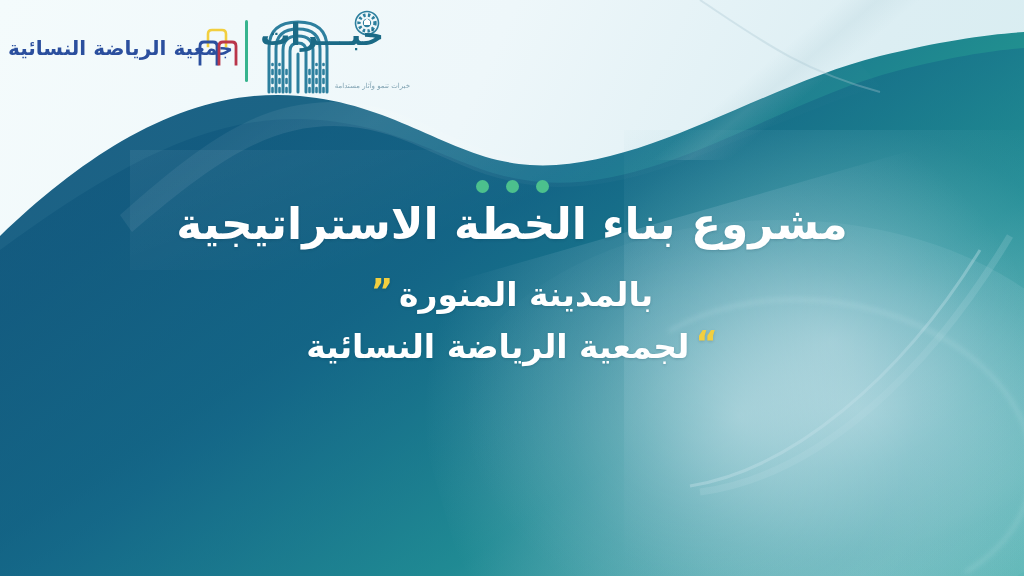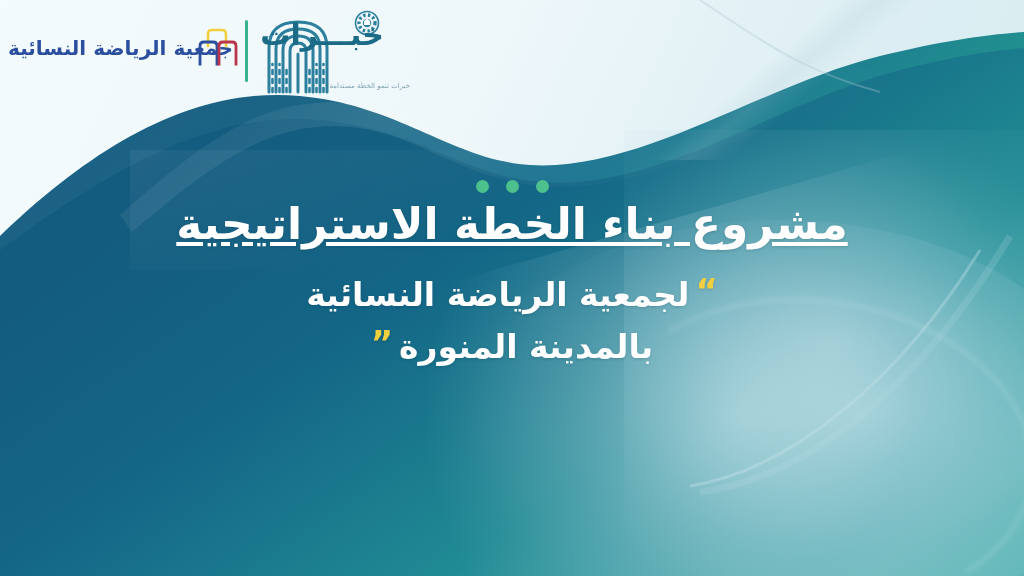--- a/index.html
+++ b/index.html
@@ -232,21 +232,20 @@
   }
   .title-main {
     font-size: 44px;
     font-weight: 700;
     color: #ffffff;
     letter-spacing: 0px;
     line-height: 1.25;
     text-shadow: 0 1px 3px rgba(0,40,60,0.18);
     margin: 0;
     direction: rtl;
-    text-decoration: underline;
   }
   .subtitle-line {
     font-size: 33px;
     font-weight: 700;
     color: #ffffff;
     line-height: 1.42;
     margin: 0;
     direction: rtl;
     text-shadow: 0 1px 3px rgba(0,40,60,0.18);
   }
@@ -388,38 +387,38 @@
         <circle cx="13" cy="13" r="11.5" fill="none" stroke="#2d7f9e" stroke-width="1.6"></circle>
         <circle cx="13" cy="13" r="8" fill="none" stroke="#2d7f9e" stroke-width="3.4" stroke-dasharray="2.4 2.4"></circle>
         <circle cx="13" cy="13" r="4.2" fill="#2d7f9e"></circle>
         <path d="M13,8.6 L16,11 L16,15 L10,15 L10,11 Z" fill="#ffffff"></path>
       </svg>
 
       <div class="khibrat-wordmark">
         <span class="khibrat-line1">خبـــرات</span>
       </div>
 
-      <div class="khibrat-tagline">خبرات تنمو الخطة مستدامة</div>
+      <div class="khibrat-tagline">خبرات تنمو وآثار مستدامة</div>
     </div>
   </div>
 
   <div class="content">
 
     <div class="dots">
       <span class="dot"></span>
       <span class="dot"></span>
       <span class="dot"></span>
     </div>
 
     <div class="title-block">
       <h1 class="title-main">مشروع بناء الخطة الاستراتيجية</h1>
 
       <div class="subtitle-wrap">
         <p class="subtitle-line">
-          <span class="qmark qmark-open">“</span><span>لجمعية الرياضة النسائية</span>
+          <span>بالمدينة المنورة</span><span class="qmark qmark-close">”</span>
         </p>
         <p class="subtitle-line">
-          <span>بالمدينة المنورة</span><span class="qmark qmark-close">”</span>
+          <span class="qmark qmark-open">“</span><span>لجمعية الرياضة النسائية</span>
         </p>
       </div>
     </div>
   </div>
 </div>
 
 </body></html>

